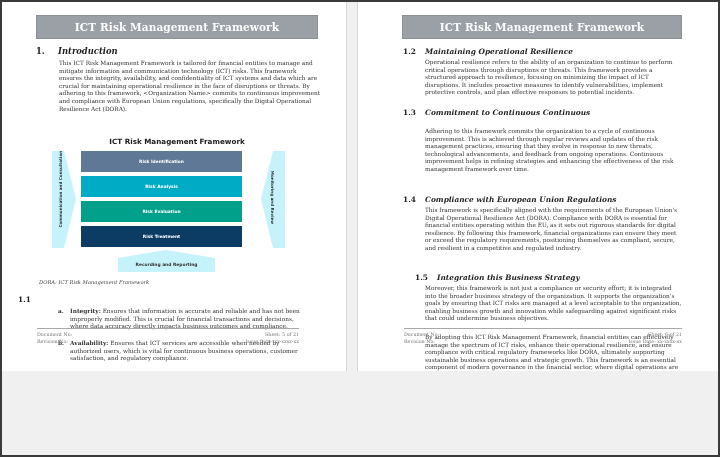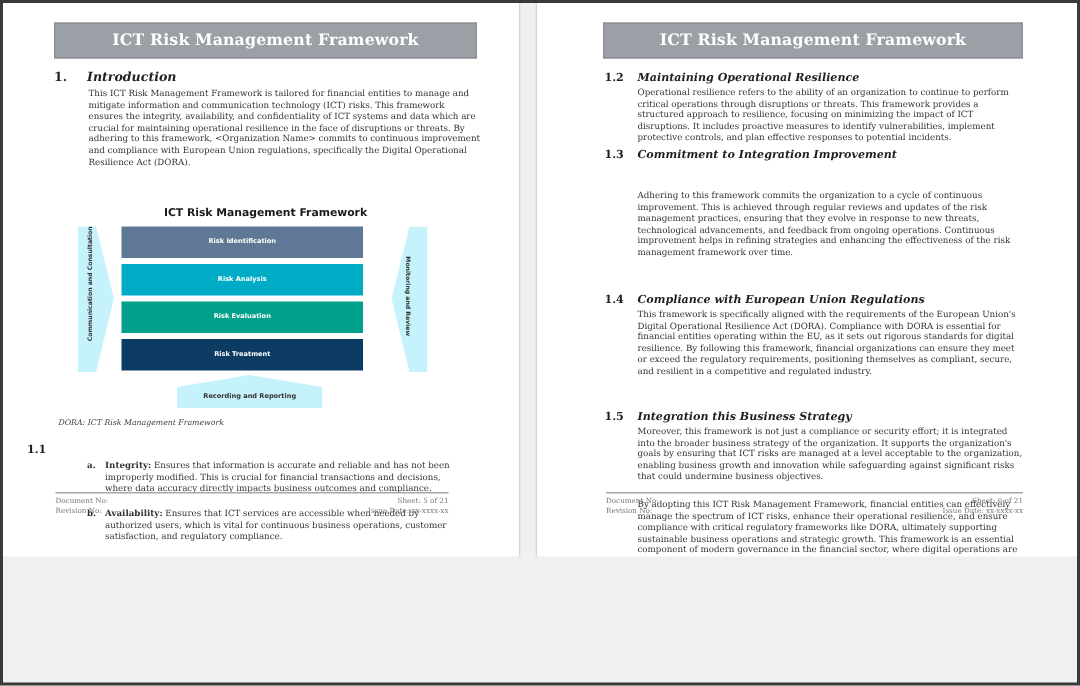--- a/index.html
+++ b/index.html
@@ -153,33 +153,33 @@
 
   <div class="page right">
     <div class="hdr">ICT Risk Management Framework</div>
 
     <div class="sec" style="left:45px; top:45px; width:280px; height:10px;">
       <span class="num">1.2</span>
       <span class="ttl">Maintaining Operational Resilience</span>
     </div>
     <div class="para" style="left:67px; top:57px; width:258px;">Operational resilience refers to the ability of an organization to continue to perform critical operations through disruptions or threats. This framework provides a structured approach to resilience, focusing on minimizing the impact of ICT disruptions. It includes proactive measures to identify vulnerabilities, implement protective controls, and plan effective responses to potential incidents.</div>
 
-    <div class="sec" style="left:45px; top:96px; width:280px; height:10px;">
+    <div class="sec" style="left:45px; top:106px; width:280px; height:10px;">
       <span class="num">1.3</span>
-      <span class="ttl">Commitment to Integration Improvement</span>
+      <span class="ttl">Commitment to Continuous Continuous</span>
     </div>
     <div class="para" style="left:67px; top:126px; width:258px;">Adhering to this framework commits the organization to a cycle of continuous improvement. This is achieved through regular reviews and updates of the risk management practices, ensuring that they evolve in response to new threats, technological advancements, and feedback from ongoing operations. Continuous improvement helps in refining strategies and enhancing the effectiveness of the risk management framework over time.</div>
 
     <div class="sec" style="left:45px; top:193px; width:280px; height:10px;">
       <span class="num">1.4</span>
       <span class="ttl">Compliance with European Union Regulations</span>
     </div>
     <div class="para" style="left:67px; top:205px; width:258px;">This framework is specifically aligned with the requirements of the European Union's Digital Operational Resilience Act (DORA). Compliance with DORA is essential for financial entities operating within the EU, as it sets out rigorous standards for digital resilience. By following this framework, financial organizations can ensure they meet or exceed the regulatory requirements, positioning themselves as compliant, secure, and resilient in a competitive and regulated industry.</div>
 
-    <div class="sec" style="left:45px; top:271px; width:280px; height:10px;">
+    <div class="sec" style="left:57px; top:271px; width:280px; height:10px;">
       <span class="num">1.5</span>
       <span class="ttl">Integration this Business Strategy</span>
     </div>
     <div class="para" style="left:67px; top:283px; width:258px;">Moreover, this framework is not just a compliance or security effort; it is integrated into the broader business strategy of the organization. It supports the organization's goals by ensuring that ICT risks are managed at a level acceptable to the organization, enabling business growth and innovation while safeguarding against significant risks that could undermine business objectives.</div>
     <div class="para" style="left:67px; top:332px; width:258px;">By adopting this ICT Risk Management Framework, financial entities can effectively manage the spectrum of ICT risks, enhance their operational resilience, and ensure compliance with critical regulatory frameworks like DORA, ultimately supporting sustainable business operations and strategic growth. This framework is an essential component of modern governance in the financial sector, where digital operations are foundational to business success and security is paramount.</div>
 
     <div class="sec big" style="left:45px; top:391px; width:280px; height:12px;">
       <span class="num">2.</span>
       <span class="ttl">Digital</span>
     </div>

